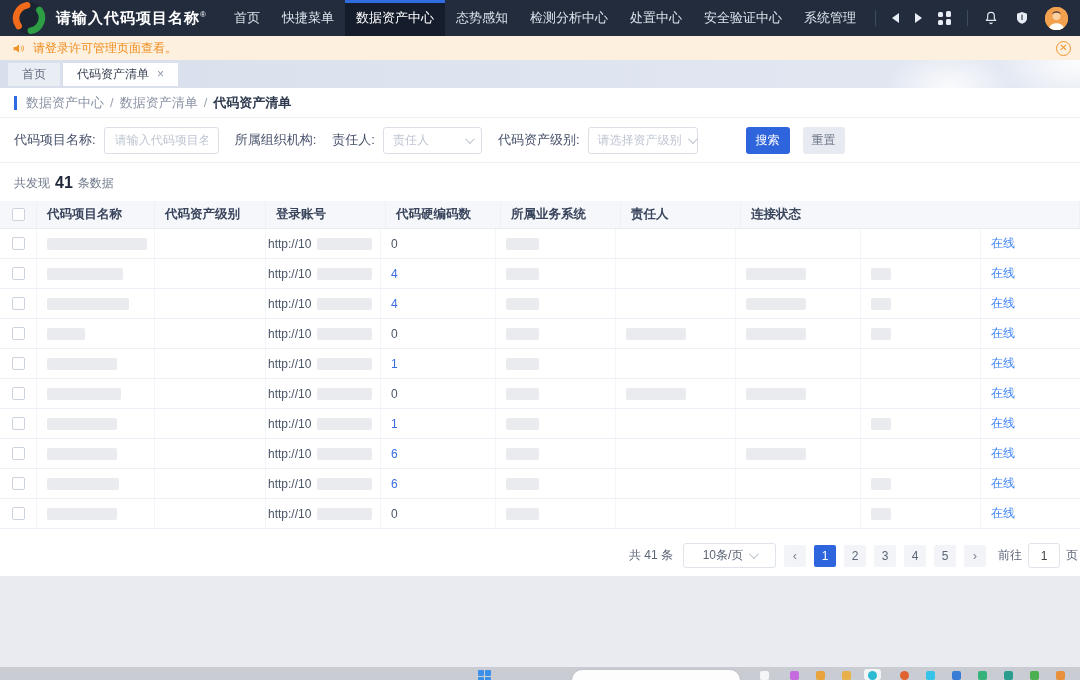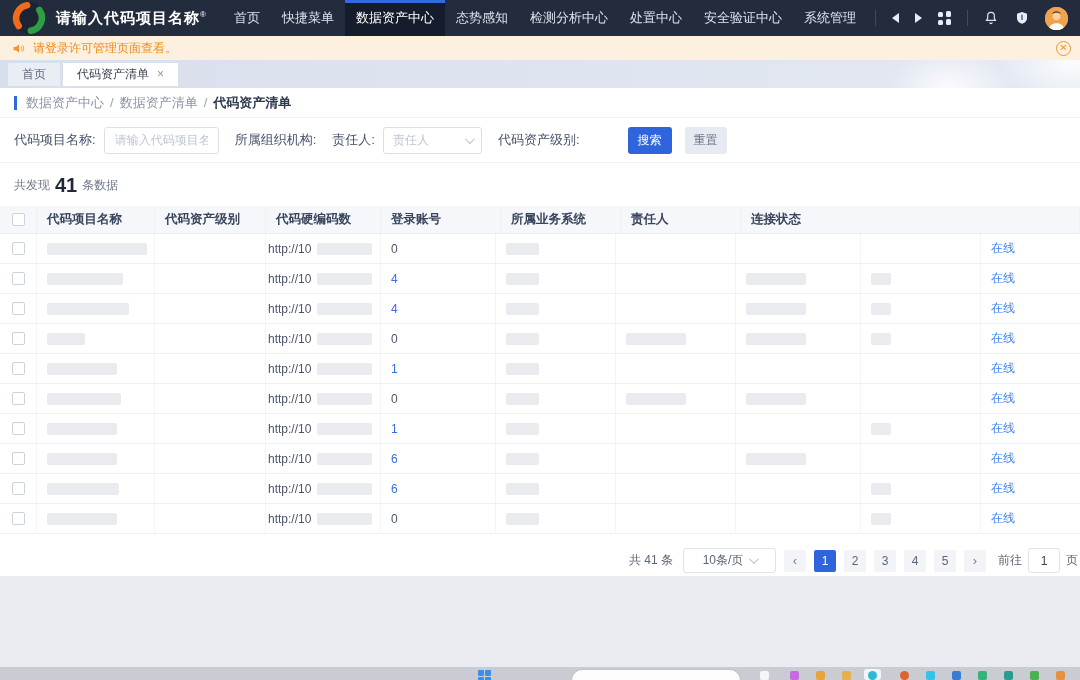--- a/index.html
+++ b/index.html
@@ -60,21 +60,21 @@
   .finput::placeholder { color:#bfc6d2; }
   .fselect { height:27px; border:1px solid #dcdfe6; border-radius:3px; background:#fff; display:flex; align-items:center; justify-content:space-between; padding:0 9px; font-size:12px; color:#bfc6d2; margin-left:8px; cursor:pointer; white-space:nowrap; }
   .chev { width:7px; height:7px; border-right:1.4px solid #b9c0cb; border-bottom:1.4px solid #b9c0cb; transform:rotate(45deg) translateY(-2px); flex:none; margin-left:6px; }
   .btn { height:27px; border:none; border-radius:3px; font-size:12px; cursor:pointer; font-family:"Liberation Sans",sans-serif; }
   .btn-search { width:44px; background:#2e64dc; color:#fff; margin-left:48px; }
   .btn-reset  { width:42px; background:#e7eaf1; color:#6b7488; margin-left:13px; }
   .hr-divider { height:1px; background:#eef1f5; }
 
   
   .summary { display:flex; align-items:center; padding:11px 0 9px 14px; font-size:12px; color:#707a8c; }
-  .summary b { font-size:20px; color:#1f2838; margin:0 5px;text-align:right; }
+  .summary b { font-size:16px; color:#1f2838; margin:0 5px;text-align:right; }
 
   
   .trow { display:flex; align-items:stretch; height:30px; border-bottom:1px solid #edf0f6; }
   .trow.head { height:28px; background:#f6f7fa; border-bottom:1px solid #e9edf3; }
   .cell { display:flex; align-items:center; padding-left:10px; font-size:12px; color:#4a5568; border-right:1px solid #f3f5f9; overflow:hidden; }
   .trow.head .cell { font-weight:bold; font-size:12.5px; color:#39455c; border-right:1px solid #eef1f6; }
   .col-check { width:37px; justify-content:center; padding-left:0; }
   .col-name  { width:118px; }
   .col-level { width:111px; }
   .col-repo  { width:115px; padding-left:2px; }
@@ -195,41 +195,45 @@
   <div class="filter-row">
     <span class="flabel">代码项目名称:</span>
     <input class="finput" style="width: 115px;" placeholder="请输入代码项目名称">
     <span class="flabel" style="margin-left:16px">所属组织机构:</span>
     <span class="flabel" style="margin-left:16px">责任人:</span>
     <div class="fselect" style="width:99px">
         <span>责任人</span>
         <span class="chev"></span>
       </div>
     <span class="flabel" style="margin-left:16px">代码资产级别:</span>
+    <div class="fselect" style="width:110px">
+        <span>请选择资产级别</span>
+        <span class="chev"></span>
+      </div>
     <button class="btn btn-search">搜索</button>
     <button class="btn btn-reset">重置</button>
   </div>
 
   <div class="hr-divider"></div>
 
   <div class="summary">
     <span>共发现</span>
     <b>41</b>
     <span>条数据</span>
   </div>
 
   <div>
     <div class="trow head">
       <div class="cell col-check">
           <span class="checkbox"></span>
         </div>
       <div class="cell col-name">代码项目名称</div>
       <div class="cell col-level">代码资产级别</div>
+      <div class="cell col-login">登录账号</div>
       <div class="cell col-hard">代码硬编码数</div>
-      <div class="cell col-login">登录账号</div>
       <div class="cell col-biz">所属业务系统</div>
       <div class="cell col-owner">责任人</div>
       <div class="cell col-status">连接状态</div>
     </div>
     <div id="table-body">
         <div class="trow">
           <div class="cell col-check">
             <span class="checkbox"></span>
           </div>
           <div class="cell col-name">

